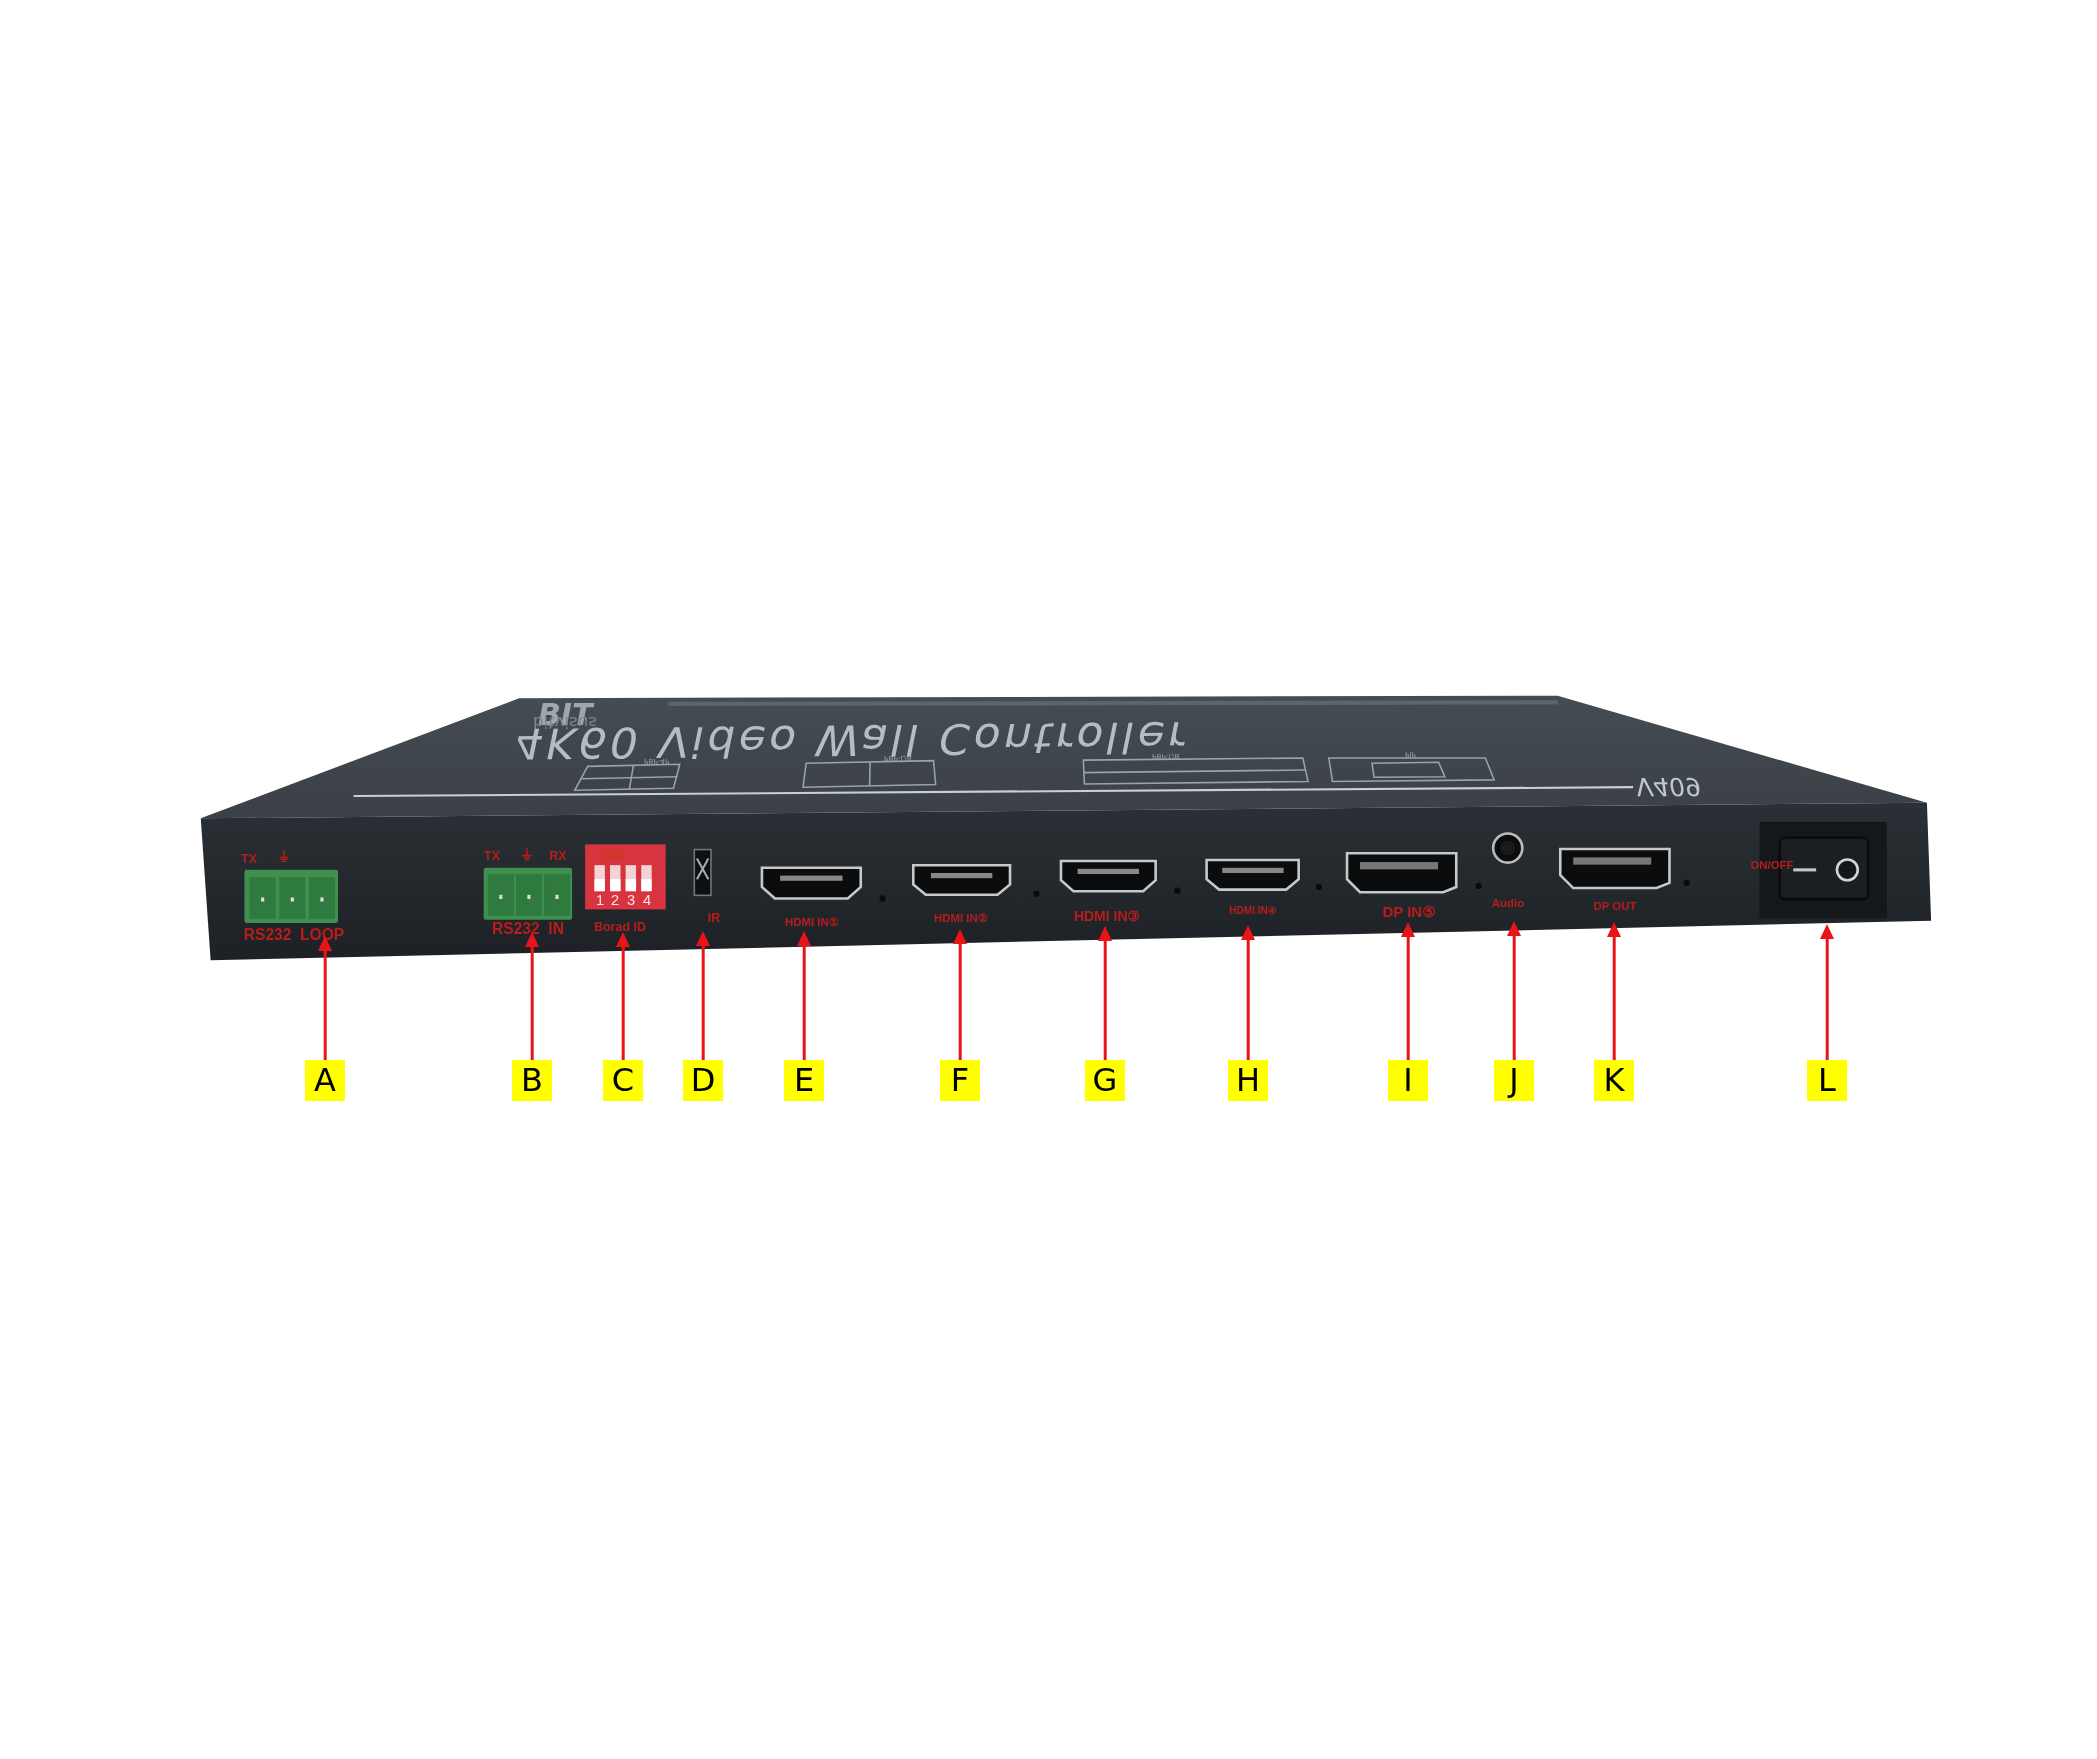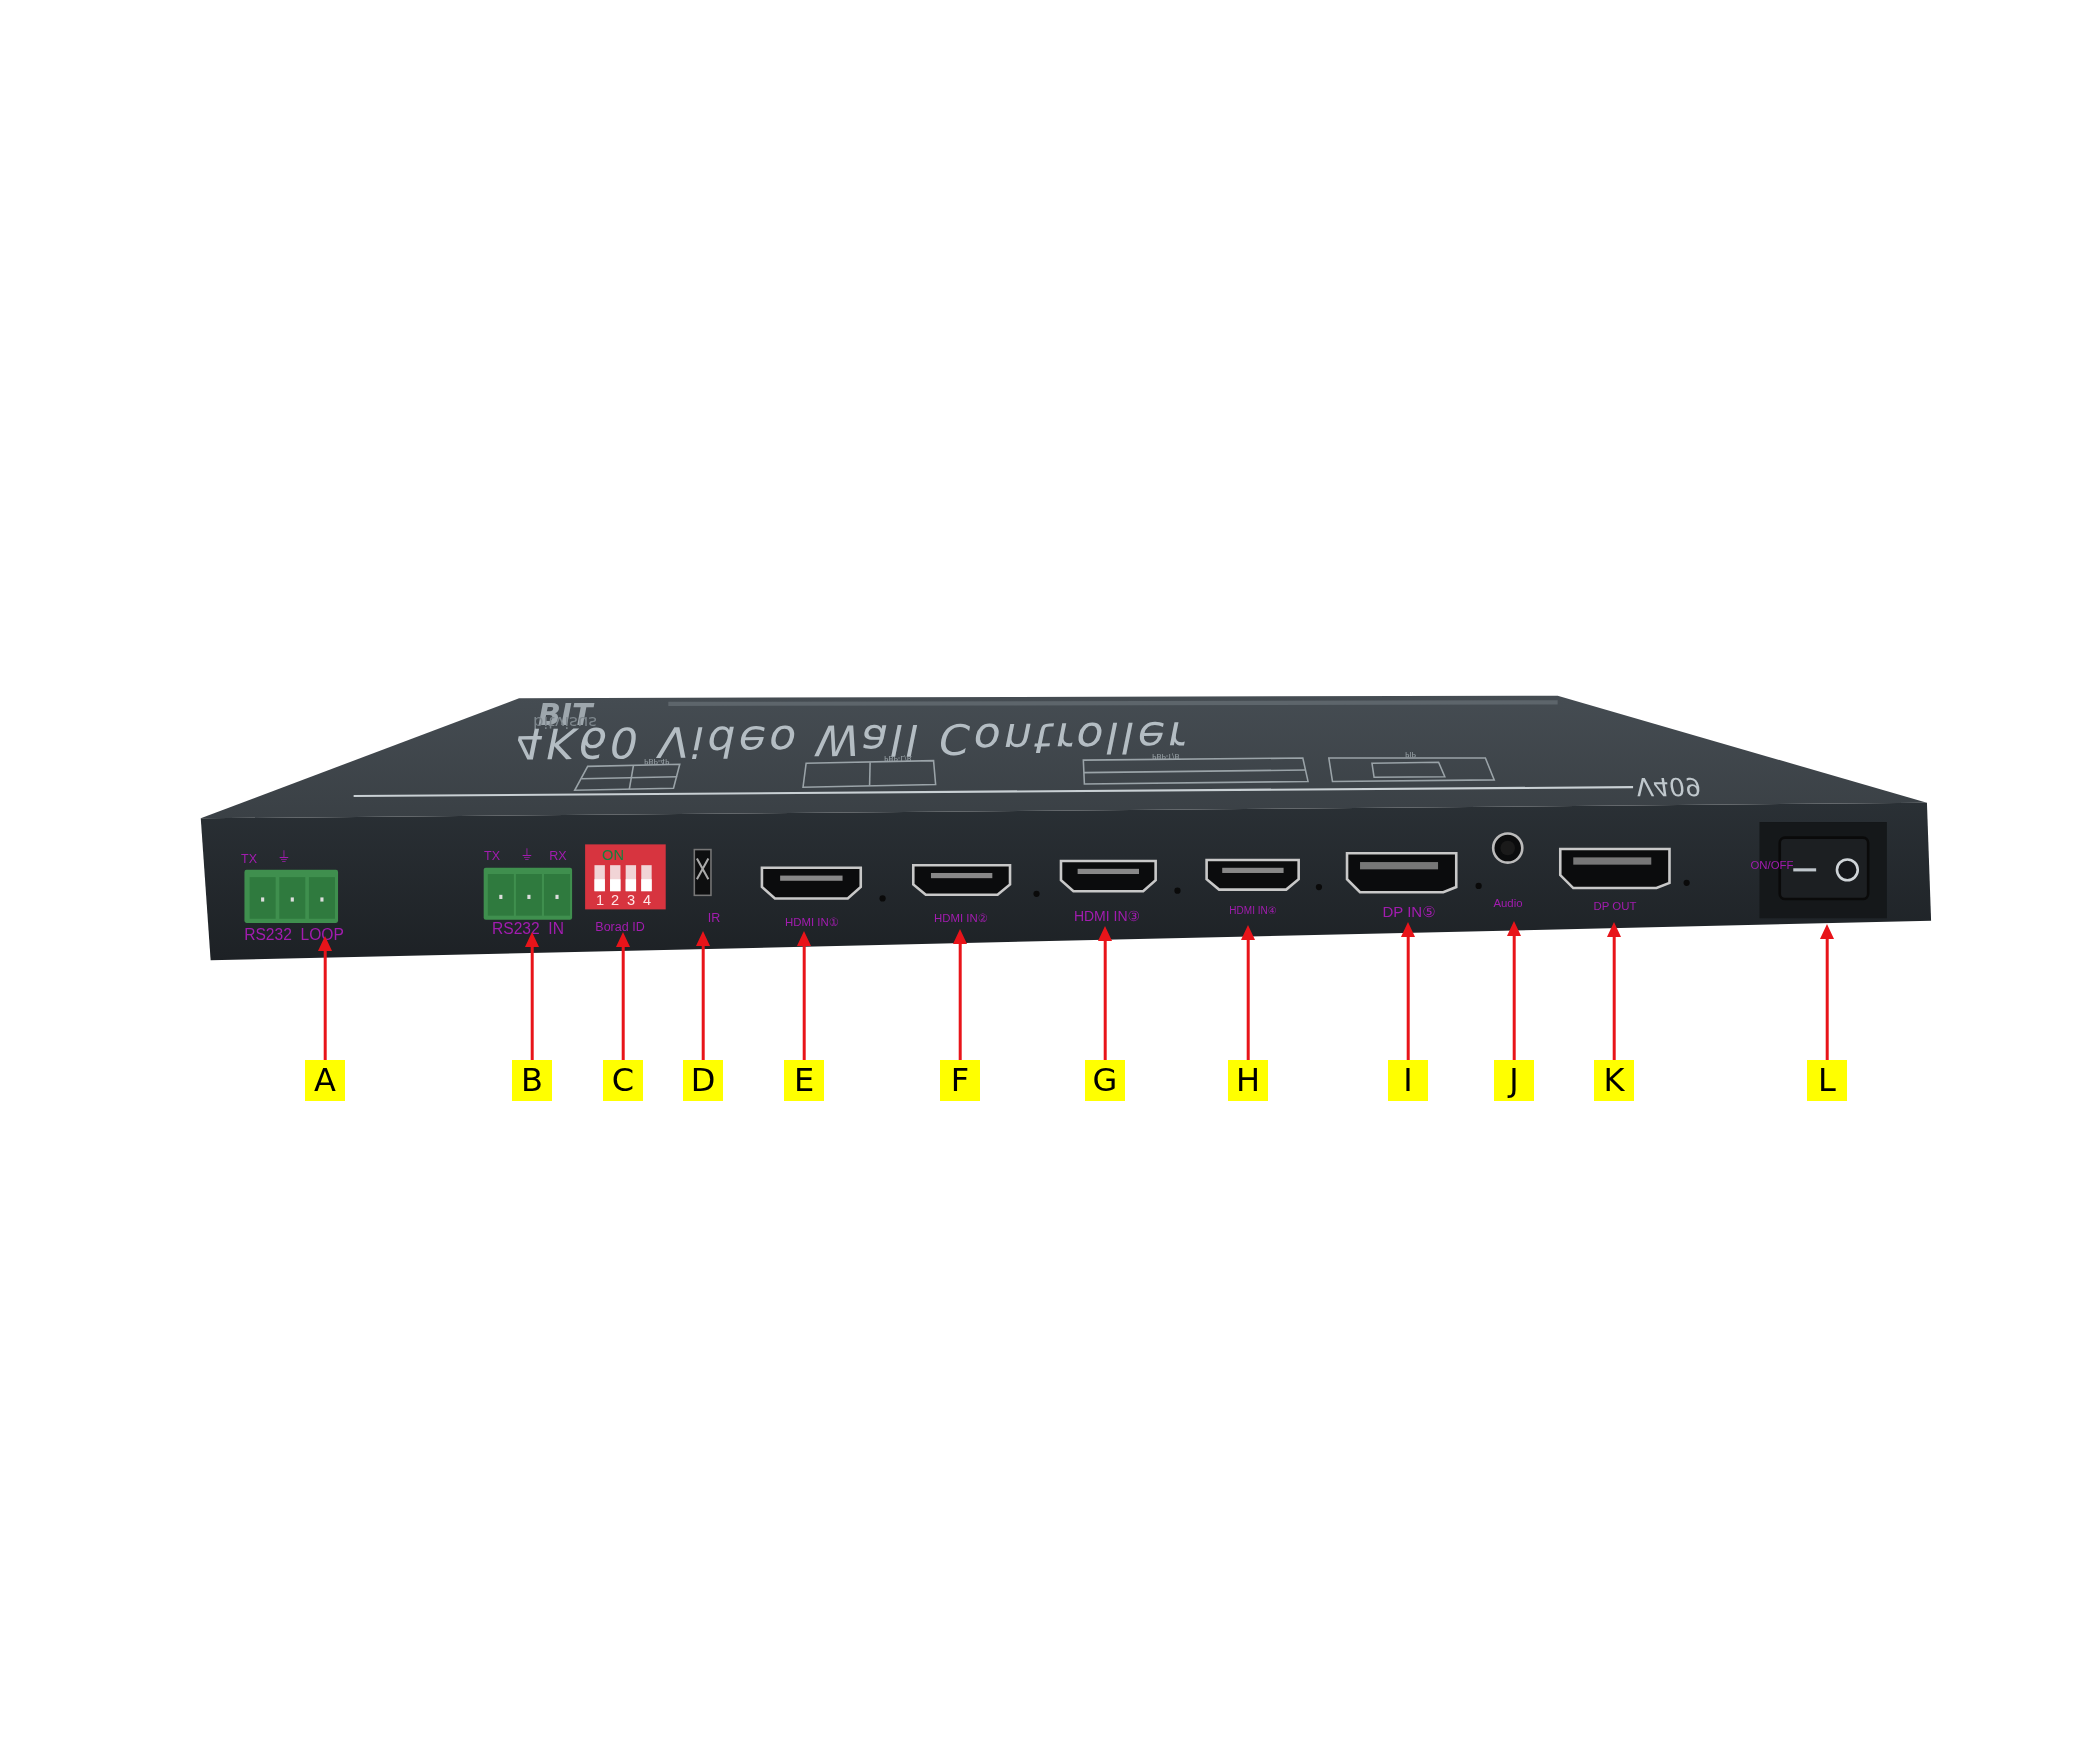--- a/index.html
+++ b/index.html
@@ -1,19 +1,19 @@
 <!DOCTYPE html>
 <html style="font-size:8.3px"><head>
 <meta charset="utf-8">
 <style>
   html,body{margin:0;padding:0;background:#ffffff;}
   body{width:2097px;height:1760px;position:relative;overflow:hidden;font-family:"Liberation Sans",sans-serif;}
   #device-svg{position:absolute;left:0;top:0;}
   .top-text{position:absolute;color:#b9c2c8;font-family:"DejaVu Sans",sans-serif;white-space:nowrap;}
-  .panel-label{position:absolute;color:#a21caf;font-family:"Liberation Sans",sans-serif;font-weight:normal;white-space:nowrap;transform:translateX(-50%);}
+  .panel-label{position:absolute;color:#b91c1c;font-family:"Liberation Sans",sans-serif;font-weight:bold;white-space:nowrap;transform:translateX(-50%);}
   .callout{position:absolute;width:40px;height:41px;background:#ffff00;color:#000;font-family:"DejaVu Sans",sans-serif;font-size:32px;line-height:41px;text-align:center;transform:translateX(-50%);}
   .arrow-line{position:absolute;width:2.6px;background:#e8141a;transform:translateX(-50%);}
   .arrow-head{position:absolute;width:0;height:0;border-left:7.3px solid transparent;border-right:7.3px solid transparent;border-bottom:15.6px solid #e8141a;transform:translateX(-50%);}
 </style>
 </head>
 <body>
 
 <svg id="device-svg" width="2097" height="1760" viewBox="0 0 4032 3383">
   <defs>
     <linearGradient id="topGrad" x1="0" y1="0" x2="0" y2="1">
@@ -147,21 +147,21 @@
 
 <div class="panel-label" style="left:249px;top:852px;font-size:12.5px;">TX</div>
 <div class="panel-label" style="left:284px;top:849px;font-size:14.6px;">⏚</div>
 <div class="panel-label" style="left:294px;top:926px;font-size:15.6px;white-space:pre;">RS232  LOOP</div>
 
 <div class="panel-label" style="left:492px;top:849px;font-size:12.5px;">TX</div>
 <div class="panel-label" style="left:527px;top:847px;font-size:14.6px;">⏚</div>
 <div class="panel-label" style="left:558px;top:849px;font-size:12.5px;">RX</div>
 <div class="panel-label" style="left:528px;top:920px;font-size:15.6px;white-space:pre;">RS232  IN</div>
 
-<div class="panel-label" style="left:613px;top:847px;font-size:14.6px;font-weight:normal;color:#15803d;">ON</div>
+<div class="panel-label" style="left:613px;top:847px;font-size:14.6px;font-weight:normal;color:#c2410c;">ON</div>
 <div class="panel-label" style="left:600px;top:892px;font-size:14.6px;font-weight:normal;color:#ffe4e6;">1</div>
 <div class="panel-label" style="left:615px;top:892px;font-size:14.6px;font-weight:normal;color:#ffe4e6;">2</div>
 <div class="panel-label" style="left:631px;top:892px;font-size:14.6px;font-weight:normal;color:#ffe4e6;">3</div>
 <div class="panel-label" style="left:647px;top:892px;font-size:14.6px;font-weight:normal;color:#ffe4e6;">4</div>
 <div class="panel-label" style="left:620px;top:920px;font-size:12.5px;">Borad ID</div>
 
 <div class="panel-label" style="left:714px;top:911px;font-size:12.5px;">IR</div>
 <div class="panel-label" style="left:812px;top:915px;font-size:11.4px;">HDMI IN①</div>
 <div class="panel-label" style="left:961px;top:911px;font-size:11.4px;">HDMI IN②</div>
 <div class="panel-label" style="left:1107px;top:908px;font-size:14px;">HDMI IN③</div>

